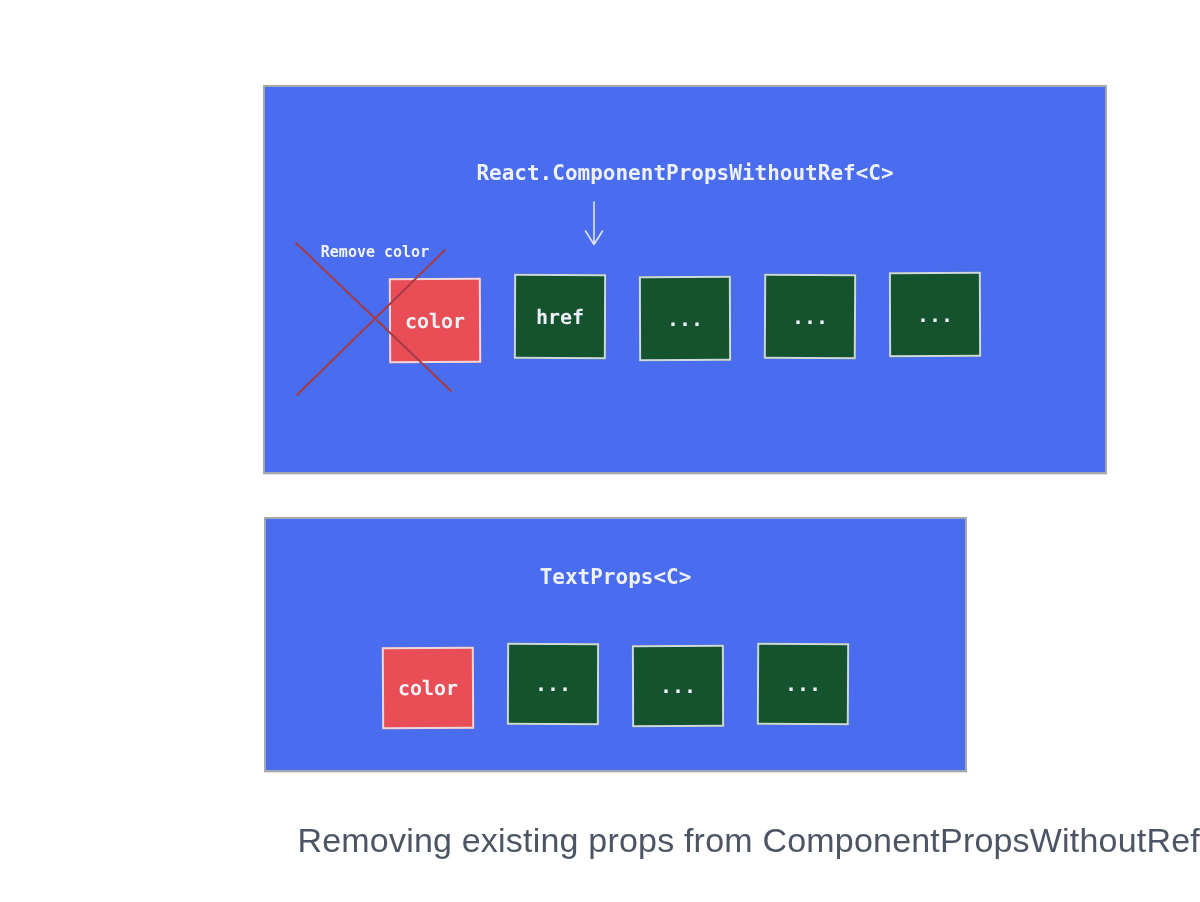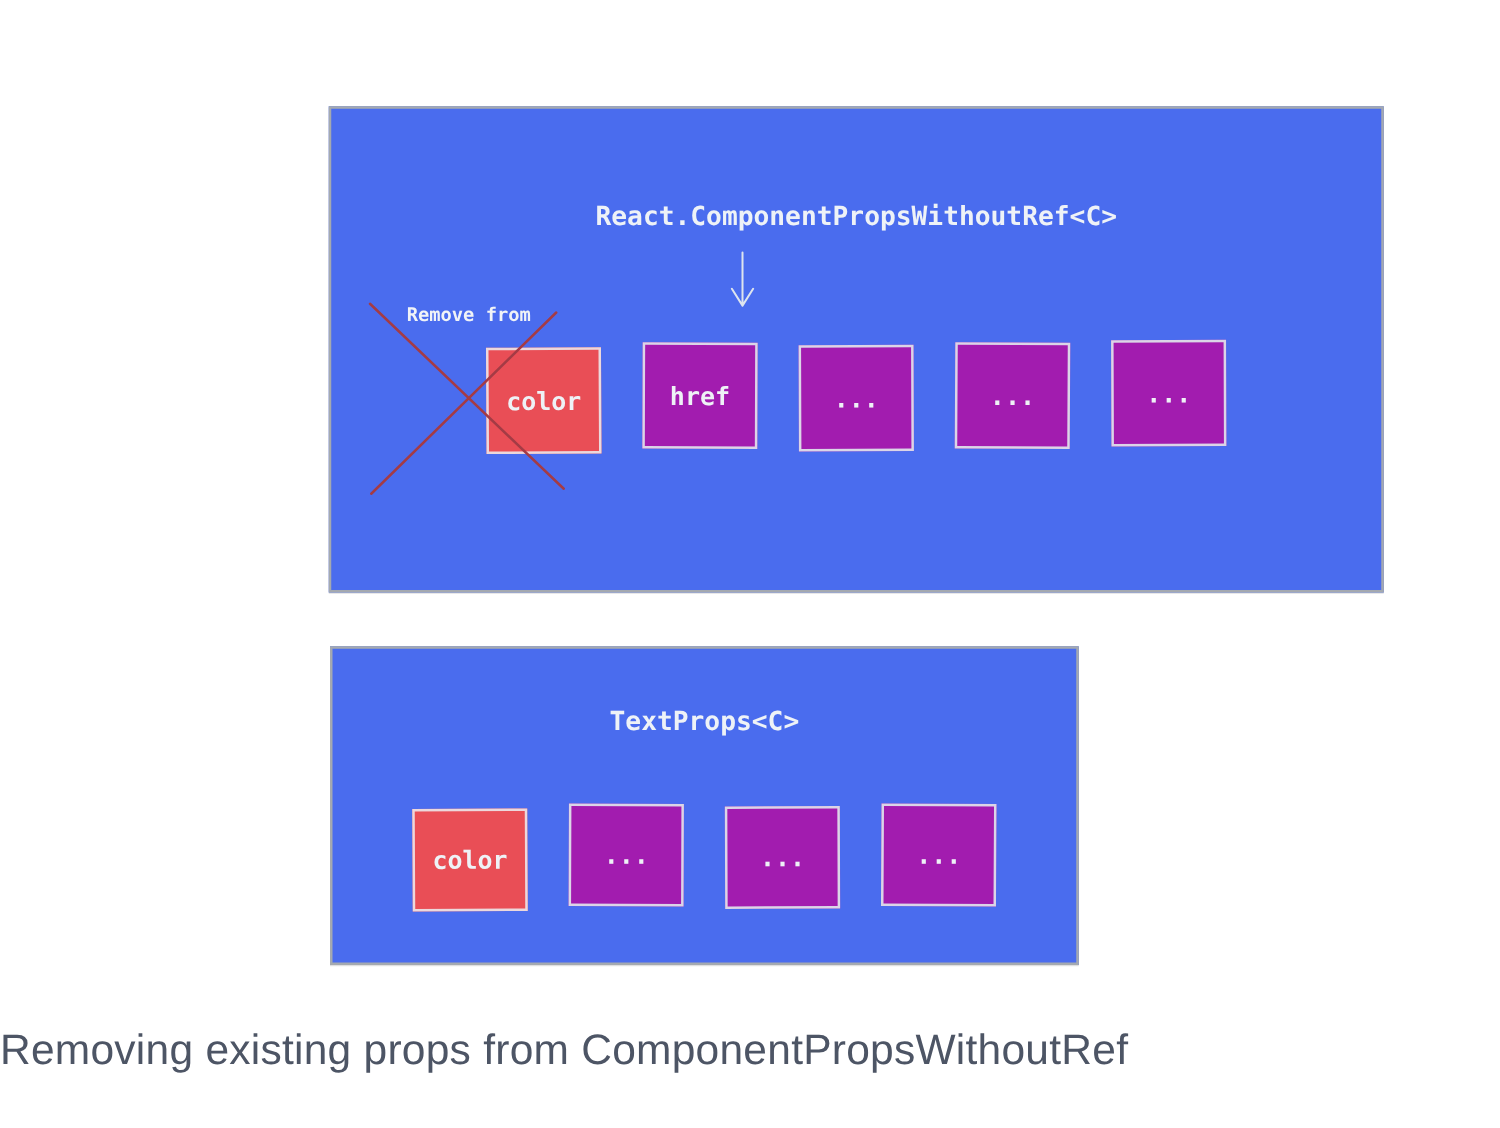--- a/index.html
+++ b/index.html
@@ -11,21 +11,21 @@
     overflow: hidden;
     font-family: "DejaVu Sans Mono", monospace;
   }
   .panel {
     position: absolute;
     background: #4a6cee;
     border: 2px solid #a4a9b0;
     box-shadow: 0 1px 0 rgba(0,0,0,0.12);
   }
   .panel-top  { left: 263px; top: 85px;  width: 844px; height: 389px; }
-  .panel-bottom { left: 264px; top: 517px; width: 599px; height: 255px; }
+  .panel-bottom { left: 264px; top: 517px; width: 703px; height: 255px; }
 
   .panel-title {
     position: absolute; left: 0; right: 0;
     text-align: center;
     color: #eef2f7;
     font-weight: bold;
     font-size: 21px;
     white-space: pre;
   }
   .panel-top .panel-title    { top: 74px; }
@@ -43,21 +43,21 @@
 
   .boxes-row {
     position: absolute; left: 0; right: 0;
     display: flex; justify-content: center; gap: 33px;
   }
   .panel-top .boxes-row    { top: 187px; }
   .panel-bottom .boxes-row { top: 124px; }
 
   .box {
     width: 92px; height: 85px;
-    background: #a21caf;
+    background: #14532d;
     border: 2px solid rgba(224,229,236,0.92);
     display: flex; align-items: center; justify-content: center;
     color: #eef2f6;
     font-size: 20px; font-weight: bold;
     flex: 0 0 auto;
   }
   .panel-bottom .box { height: 82px; }
   .box.red { background: #e94e56; border-color: rgba(236,228,231,0.92); }
 
   
@@ -66,41 +66,41 @@
   .boxes-row .box:nth-child(3) { transform: translateY(2px)  rotate(-0.2deg); }
   .boxes-row .box:nth-child(4) { transform: translateY(0px)  rotate(0.3deg); }
   .boxes-row .box:nth-child(5) { transform: translateY(-2px) rotate(-0.2deg); }
 
   .box-label { display: inline-block; }
 
   .cross-svg { position: absolute; left: 27px; top: 153px; z-index: 3; }
 
   .caption {
     position: absolute; left: 0; top: 821px; width: 100%;
-    text-align: left;
+    text-align: right;
     font-family: "Liberation Sans", sans-serif;
     font-size: 34px;
     font-weight: 400;
     color: #4d5565;
     letter-spacing: 0.2px;
   }
 </style>
 </head>
 <body>
 
 <div>
 
   <div class="panel panel-top">
     <div class="panel-title">React.ComponentPropsWithoutRef&lt;C&gt;</div>
 
     <svg class="arrow-svg" width="26" height="52" viewBox="0 0 26 52">
       <path d="M13 3 L13 44 M4.5 32 L13 45.5 M21.5 32 L13 45.5" stroke="#dde4ee" stroke-width="1.6" fill="none" stroke-linecap="round"></path>
     </svg>
 
-    <div class="remove-label">Remove from</div>
+    <div class="remove-label">Remove color</div>
 
     <div class="boxes-row">
       <div class="box red">
         <span class="box-label">color</span>
       </div>
       <div class="box">
         <span class="box-label">href</span>
       </div>
       <div class="box">
         <span class="box-label">...</span>

